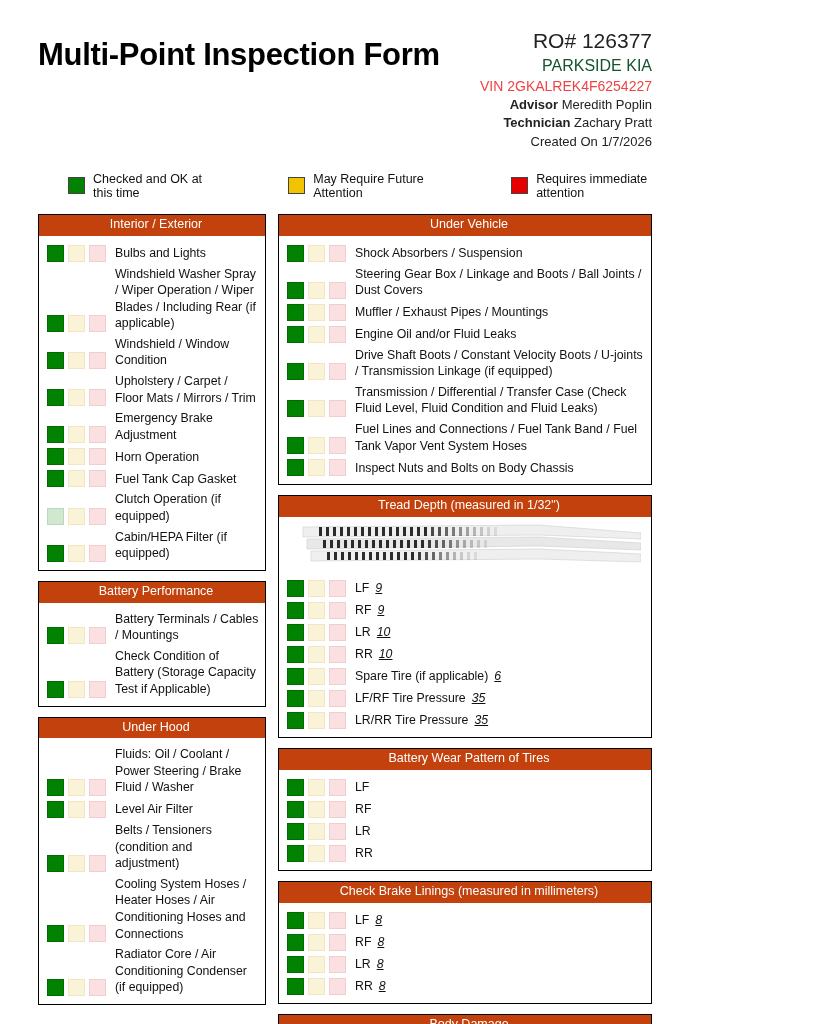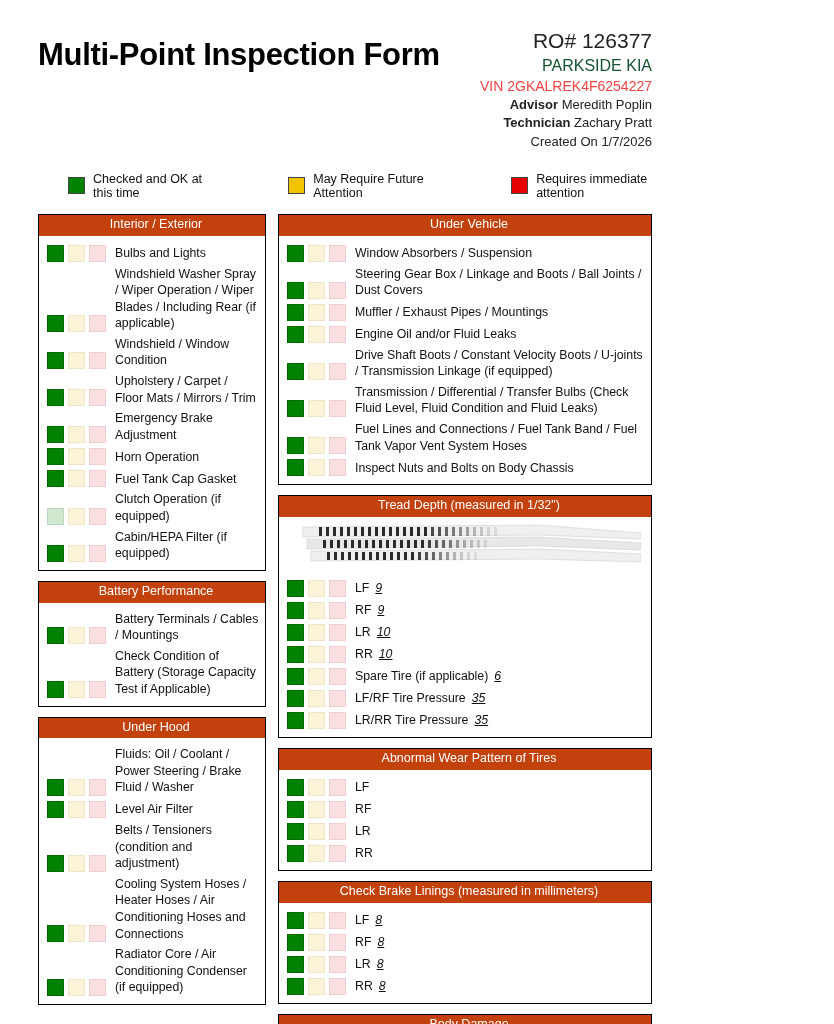--- a/index.html
+++ b/index.html
@@ -352,21 +352,21 @@
 
       <div class="section">
         <div class="section-header">Under Vehicle</div>
         <div class="rows">
             <div class="row">
               <div class="boxes">
                 <span class="box green"></span>
                 <span class="box yellow"></span>
                 <span class="box red"></span>
               </div>
-              <div class="row-label">Window Absorbers / Suspension</div>
+              <div class="row-label">Shock Absorbers / Suspension</div>
             </div>
             <div class="row">
               <div class="boxes">
                 <span class="box green"></span>
                 <span class="box yellow"></span>
                 <span class="box red"></span>
               </div>
               <div class="row-label">Steering Gear Box / Linkage and Boots / Ball Joints / Dust Covers</div>
             </div>
             <div class="row">
@@ -392,21 +392,21 @@
                 <span class="box red"></span>
               </div>
               <div class="row-label">Drive Shaft Boots / Constant Velocity Boots / U-joints / Transmission Linkage (if equipped)</div>
             </div>
             <div class="row">
               <div class="boxes">
                 <span class="box green"></span>
                 <span class="box yellow"></span>
                 <span class="box red"></span>
               </div>
-              <div class="row-label">Transmission / Differential / Transfer Bulbs (Check Fluid Level, Fluid Condition and Fluid Leaks)</div>
+              <div class="row-label">Transmission / Differential / Transfer Case (Check Fluid Level, Fluid Condition and Fluid Leaks)</div>
             </div>
             <div class="row">
               <div class="boxes">
                 <span class="box green"></span>
                 <span class="box yellow"></span>
                 <span class="box red"></span>
               </div>
               <div class="row-label">Fuel Lines and Connections / Fuel Tank Band / Fuel Tank Vapor Vent System Hoses</div>
             </div>
             <div class="row">
@@ -566,21 +566,21 @@
                 <span class="box green"></span>
                 <span class="box yellow"></span>
                 <span class="box red"></span>
               </div>
               <div class="row-label">LR/RR Tire Pressure<span class="val">35</span></div>
             </div>
           </div>
       </div>
 
       <div class="section">
-        <div class="section-header">Abnormal Wear Pattern of Tires</div>
+        <div class="section-header">Battery Wear Pattern of Tires</div>
         <div class="rows">
             <div class="row">
               <div class="boxes">
                 <span class="box green"></span>
                 <span class="box yellow"></span>
                 <span class="box red"></span>
               </div>
               <div class="row-label">LF</div>
             </div>
             <div class="row">

